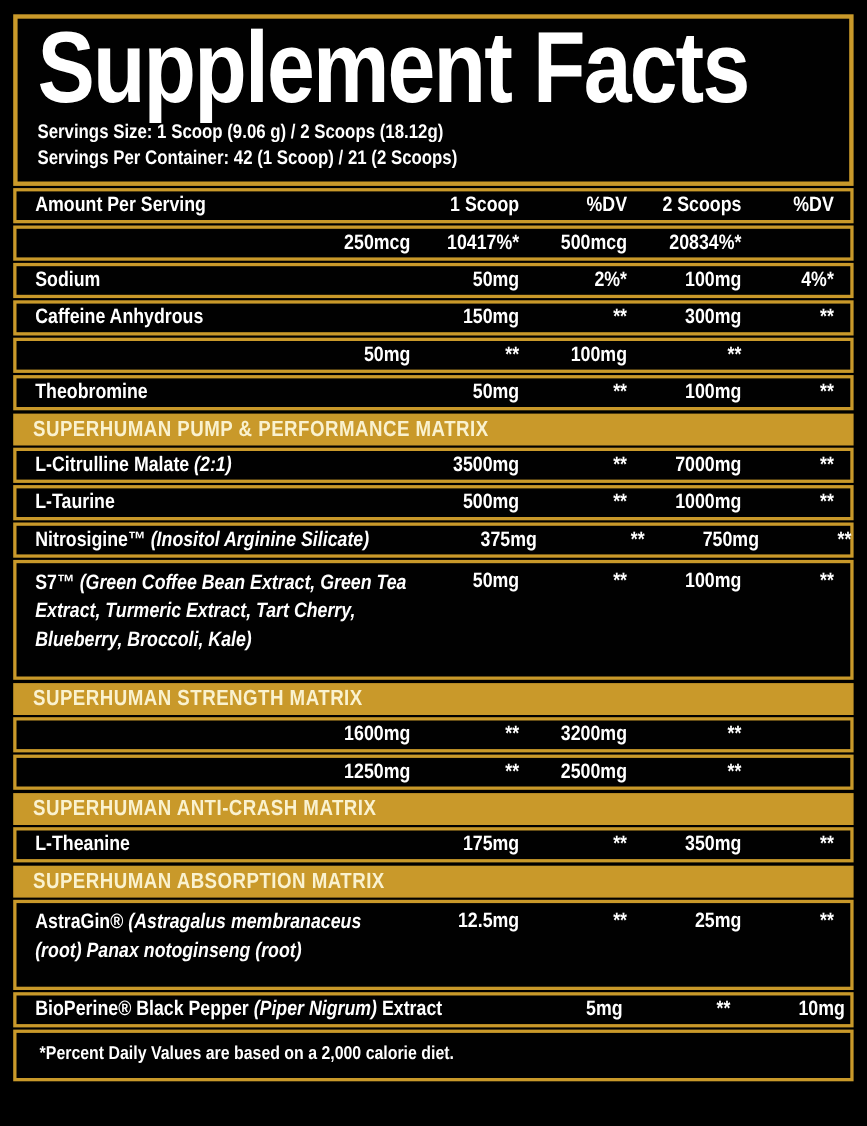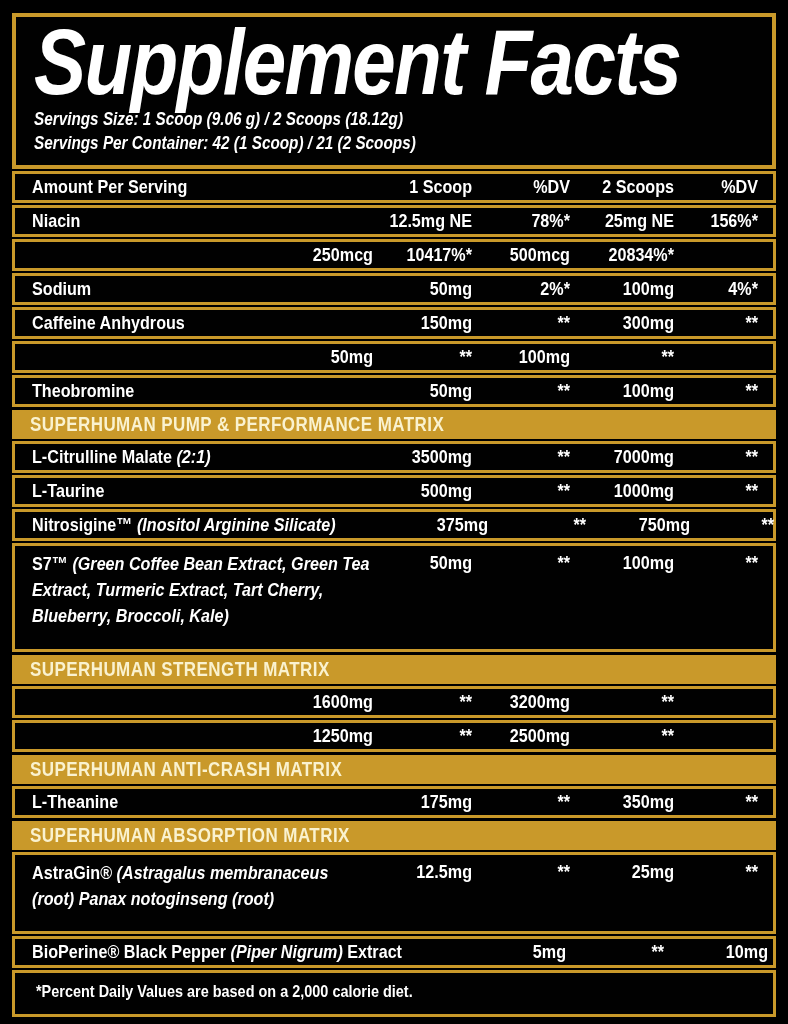--- a/index.html
+++ b/index.html
@@ -1,19 +1,19 @@
 <!DOCTYPE html>
 <html><head>
 <meta charset="utf-8">
 <style>
   html,body{margin:0;padding:0;background:#000;}
   body{width:788px;height:1024px;overflow:hidden;font-family:"Liberation Sans",sans-serif;font-weight:bold;color:#fff;}
   .page{padding:13px 12px 0 12px;}
   .box{background:#010101;border:3px solid #C9992A;margin-top:2px;box-sizing:border-box;}
-  .title-box{border-width:4px;margin-top:0;padding:8px 16px 10px 18px;font-style:italic;}
+  .title-box{border-width:4px;margin-top:0;padding:8px 16px 10px 18px;}
   .title{font-size:92px;line-height:0.82;letter-spacing:-2px;white-space:nowrap;display:inline-block;transform:scaleX(0.85);transform-origin:left top;margin-bottom:8px;}
   .servings-line{display:block;font-size:18px;line-height:1.3;white-space:nowrap;transform:scaleX(0.85);transform-origin:left top;}
   .row{display:grid;grid-template-columns:1fr 99px 98px 104px 84px;align-items:center;padding:2px 15px 2px 17px;min-height:32px;}
   .row.top{align-items:start;padding-top:5px;padding-bottom:20px;}
   .cell-name{font-size:19px;line-height:1.15;}
   .top .cell-name{line-height:1.36;}
   .name-wrap{display:block;width:117.6%;transform:scaleX(0.85);transform-origin:left top;}
   .nw{white-space:nowrap;}
   .it{font-style:italic;}
   .val{font-size:19px;line-height:1.15;}
@@ -46,37 +46,20 @@
         <span class="val-wrap">%DV</span>
       </span>
     <span class="val">
         <span class="val-wrap">2 Scoops</span>
       </span>
     <span class="val">
         <span class="val-wrap">%DV</span>
       </span>
   </div>
 
-  <div class="box row">
-    <span class="cell-name">
-        <span class="name-wrap nw"><span>Niacin</span><span class="it"></span><span></span></span>
-      </span>
-    <span class="val">
-        <span class="val-wrap">12.5mg NE</span>
-      </span>
-    <span class="val">
-        <span class="val-wrap">78%*</span>
-      </span>
-    <span class="val">
-        <span class="val-wrap">25mg NE</span>
-      </span>
-    <span class="val">
-        <span class="val-wrap">156%*</span>
-      </span>
-  </div>
 
   <div class="box row">
     <span class="val">
         <span class="val-wrap">250mcg</span>
       </span>
     <span class="val">
         <span class="val-wrap">10417%*</span>
       </span>
     <span class="val">
         <span class="val-wrap">500mcg</span>

